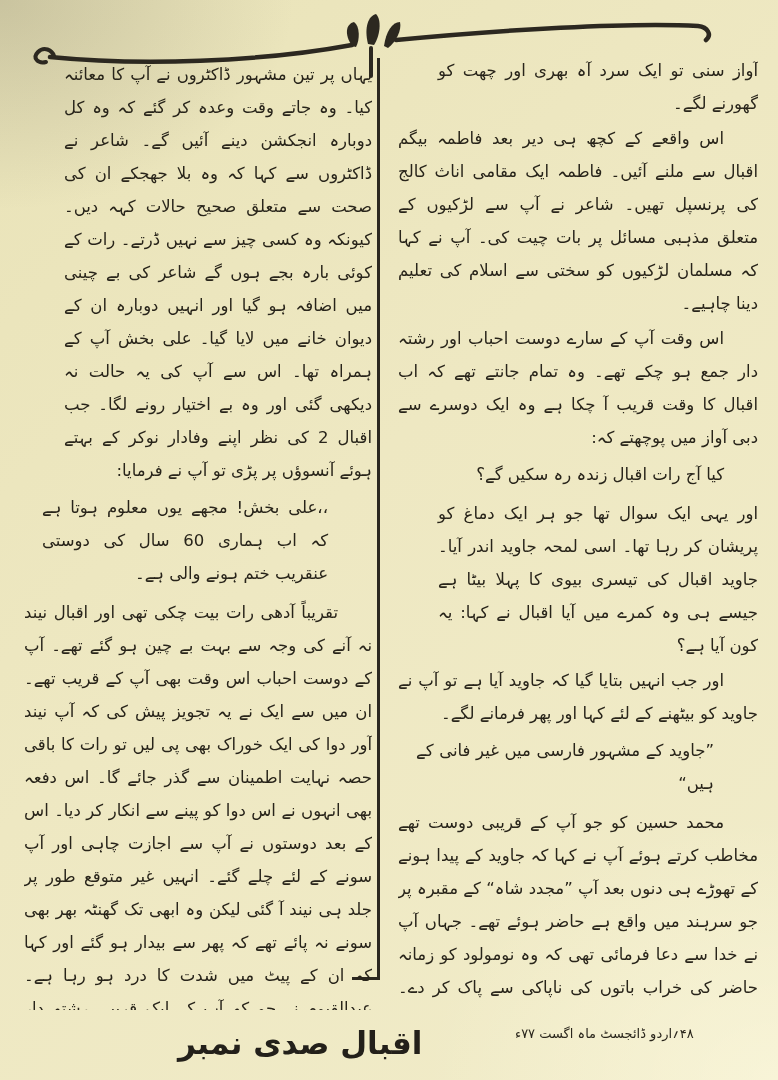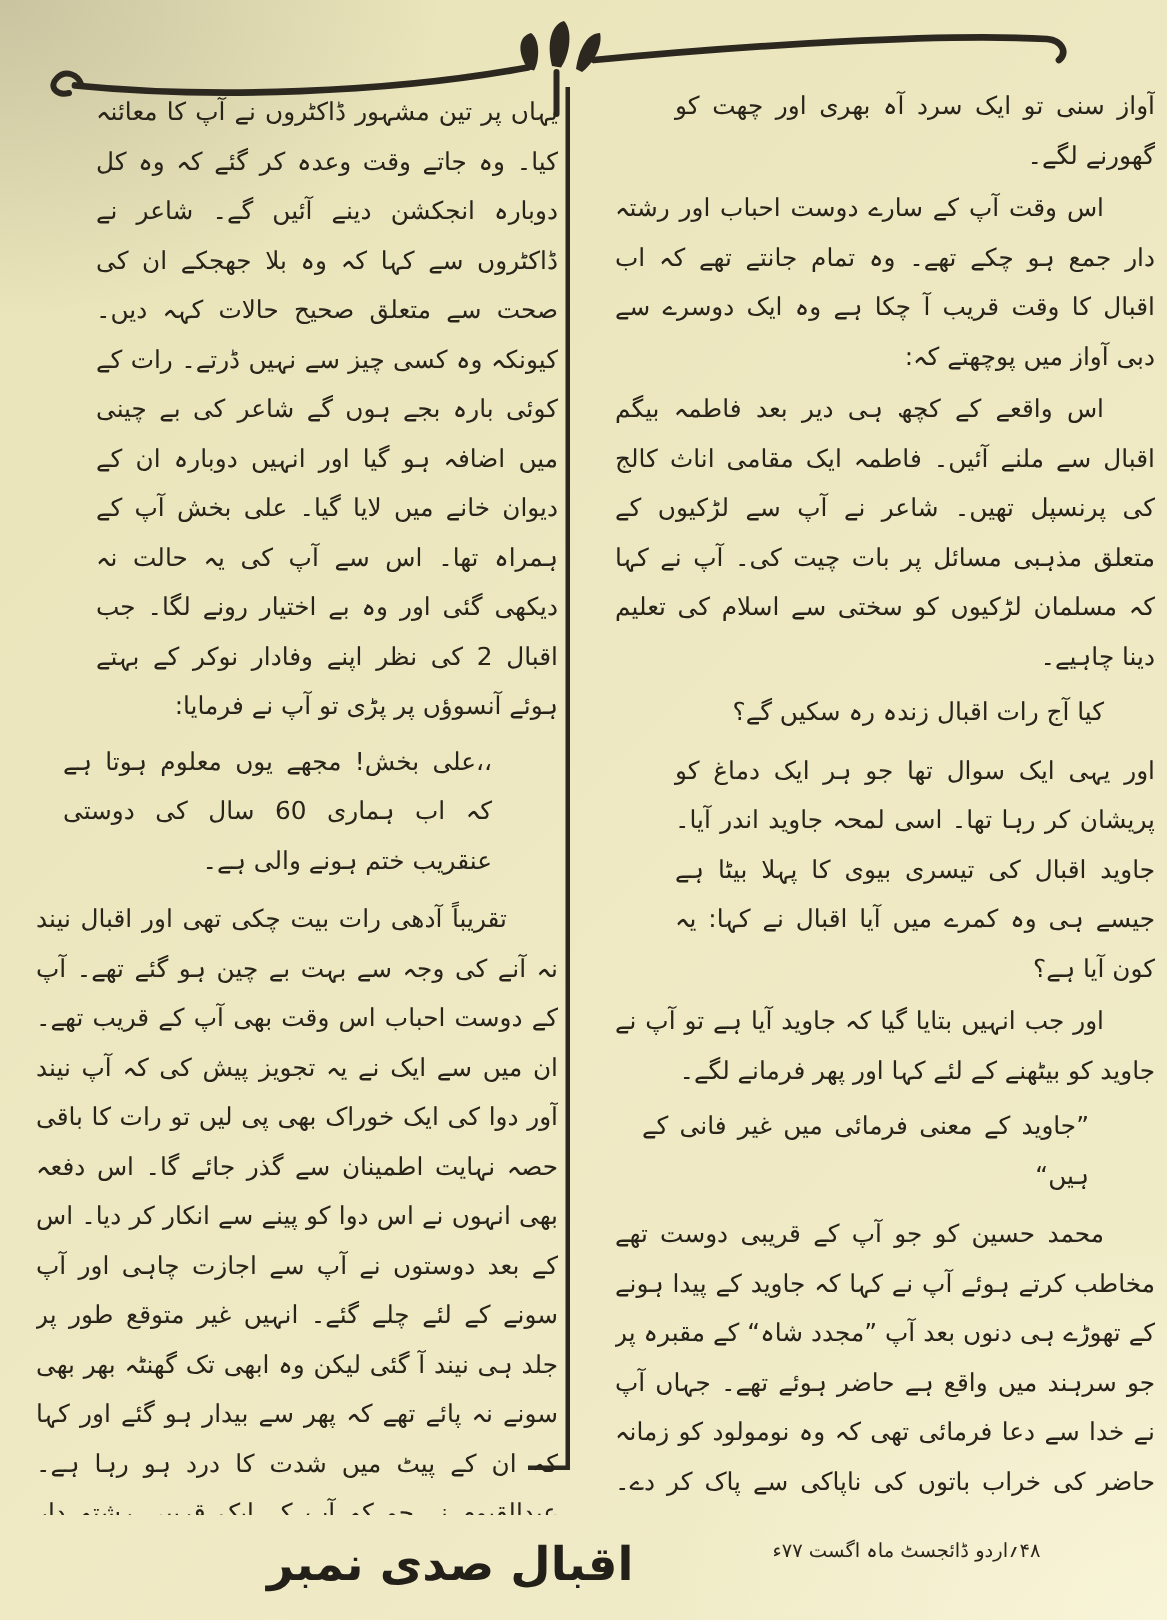--- a/index.html
+++ b/index.html
@@ -17,21 +17,21 @@
   .flourish{position:absolute;left:0;top:0;width:778px;height:95px;}
   
   .divider{position:absolute;left:377px;top:58px;width:3px;height:922px;background:#2c2820;}
   .divider-foot{position:absolute;left:352px;top:977px;width:28px;height:3px;background:#2c2820;}
   
   .col{
     position:absolute;direction:rtl;text-align:justify;
     font-size:16.5px;line-height:33px;letter-spacing:0;
     color:#28241a;overflow:hidden;
   }
-  .col-right{top:54px;right:8px;width:360px;height:956px;}
+  .col-right{top:54px;right:20px;width:360px;height:956px;}
   .col-left{top:58px;left:24px;width:348px;height:952px;}
   .col p{margin:0 0 2px 0;text-indent:34px;}
   .col p.flush{text-indent:0;margin-left:40px;}
   .col p.quote{margin:4px 44px 6px 18px;text-indent:0;}
   .col p.question{margin:4px 34px 6px 10px;text-indent:0;}
   
   .footer-title{
     position:absolute;left:178px;top:1014px;width:330px;height:58px;
     direction:rtl;text-align:left;font-size:31px;font-weight:bold;
     color:#23201a;line-height:58px;white-space:nowrap;
@@ -58,26 +58,26 @@
     <path d="M 384 46 C 386 32 392 22 400 22 C 402 30 396 42 388 48 Z" fill="#2c2820"></path>
 
     <path d="M 371 48 L 371 76" fill="none" stroke="#2c2820" stroke-width="4" stroke-linecap="round"></path>
   </svg>
 
   <div class="divider"></div>
   <div class="divider-foot"></div>
 
   <div class="col col-right">
     <p class="flush">آواز سنی تو ایک سرد آہ بھری اور چھت کو گھورنے لگے۔</p>
+    <p>اس واقعے کے کچھ ہی دیر بعد فاطمہ بیگم اقبال سے ملنے آئیں۔ فاطمہ ایک مقامی اناث کالج کی پرنسپل تھیں۔ شاعر نے آپ سے لڑکیوں کے متعلق مذہبی مسائل پر بات چیت کی۔ آپ نے کہا کہ مسلمان لڑکیوں کو سختی سے اسلام کی تعلیم دینا چاہیے۔</p>
     <p>اس وقت آپ کے سارے دوست احباب اور رشتہ دار جمع ہو چکے تھے۔ وہ تمام جانتے تھے کہ اب اقبال کا وقت قریب آ چکا ہے وہ ایک دوسرے سے دبی آواز میں پوچھتے کہ:</p>
-    <p>اس واقعے کے کچھ ہی دیر بعد فاطمہ بیگم اقبال سے ملنے آئیں۔ فاطمہ ایک مقامی اناث کالج کی پرنسپل تھیں۔ شاعر نے آپ سے لڑکیوں کے متعلق مذہبی مسائل پر بات چیت کی۔ آپ نے کہا کہ مسلمان لڑکیوں کو سختی سے اسلام کی تعلیم دینا چاہیے۔</p>
     <p class="question">کیا آج رات اقبال زندہ رہ سکیں گے؟</p>
     <p class="flush">اور یہی ایک سوال تھا جو ہر ایک دماغ کو پریشان کر رہا تھا۔ اسی لمحہ جاوید اندر آیا۔ جاوید اقبال کی تیسری بیوی کا پہلا بیٹا ہے جیسے ہی وہ کمرے میں آیا اقبال نے کہا: یہ کون آیا ہے؟</p>
     <p>اور جب انہیں بتایا گیا کہ جاوید آیا ہے تو آپ نے جاوید کو بیٹھنے کے لئے کہا اور پھر فرمانے لگے۔</p>
-    <p class="quote">”جاوید کے معنی فرمائی میں غیر فانی کے ہیں“</p>
+    <p class="quote">”جاوید کے مشہور فارسی میں غیر فانی کے ہیں“</p>
     <p>محمد حسین کو جو آپ کے قریبی دوست تھے مخاطب کرتے ہوئے آپ نے کہا کہ جاوید کے پیدا ہونے کے تھوڑے ہی دنوں بعد آپ ”مجدد شاہ“ کے مقبرہ پر جو سرہند میں واقع ہے حاضر ہوئے تھے۔ جہاں آپ نے خدا سے دعا فرمائی تھی کہ وہ نومولود کو زمانہ حاضر کی خراب باتوں کی ناپاکی سے پاک کر دے۔ واضح رہے کہ مجدد شاہ عہد جہانگیر کے ایک مشہور ولی اور مشہور شاعر گذرے ہیں۔</p>
 
   </div>
 
   <div class="col col-left">
     <p class="flush">یہاں پر تین مشہور ڈاکٹروں نے آپ کا معائنہ کیا۔ وہ جاتے وقت وعدہ کر گئے کہ وہ کل دوبارہ انجکشن دینے آئیں گے۔ شاعر نے ڈاکٹروں سے کہا کہ وہ بلا جھجکے ان کی صحت سے متعلق صحیح حالات کہہ دیں۔ کیونکہ وہ کسی چیز سے نہیں ڈرتے۔ رات کے کوئی بارہ بجے ہوں گے شاعر کی بے چینی میں اضافہ ہو گیا اور انہیں دوبارہ ان کے دیوان خانے میں لایا گیا۔ علی بخش آپ کے ہمراہ تھا۔ اس سے آپ کی یہ حالت نہ دیکھی گئی اور وہ بے اختیار رونے لگا۔ جب اقبال 2 کی نظر اپنے وفادار نوکر کے بہتے ہوئے آنسوؤں پر پڑی تو آپ نے فرمایا:</p>
     <p class="quote">،،علی بخش! مجھے یوں معلوم ہوتا ہے کہ اب ہماری 60 سال کی دوستی عنقریب ختم ہونے والی ہے۔</p>
     <p>تقریباً آدھی رات بیت چکی تھی اور اقبال نیند نہ آنے کی وجہ سے بہت بے چین ہو گئے تھے۔ آپ کے دوست احباب اس وقت بھی آپ کے قریب تھے۔ ان میں سے ایک نے یہ تجویز پیش کی کہ آپ نیند آور دوا کی ایک خوراک بھی پی لیں تو رات کا باقی حصہ نہایت اطمینان سے گذر جائے گا۔ اس دفعہ بھی انہوں نے اس دوا کو پینے سے انکار کر دیا۔ اس کے بعد دوستوں نے آپ سے اجازت چاہی اور آپ سونے کے لئے چلے گئے۔ انہیں غیر متوقع طور پر جلد ہی نیند آ گئی لیکن وہ ابھی تک گھنٹہ بھر بھی سونے نہ پائے تھے کہ پھر سے بیدار ہو گئے اور کہا کہ ان کے پیٹ میں شدت کا درد ہو رہا ہے۔ عبدالقیوم نے جو کہ آپ کے ایک قریبی رشتہ دار تھے پھر سے علامہ سے درخواست کی کہ وہ نیند آور دوا پی لیں مگر وہ برابر انکار کرتے رہے۔ وقت تیزی سے گذرتا رہا اور شاعر کی بے چینی اور اضطراب میں اضافہ ہوتا گیا۔</p>
 
   </div>

